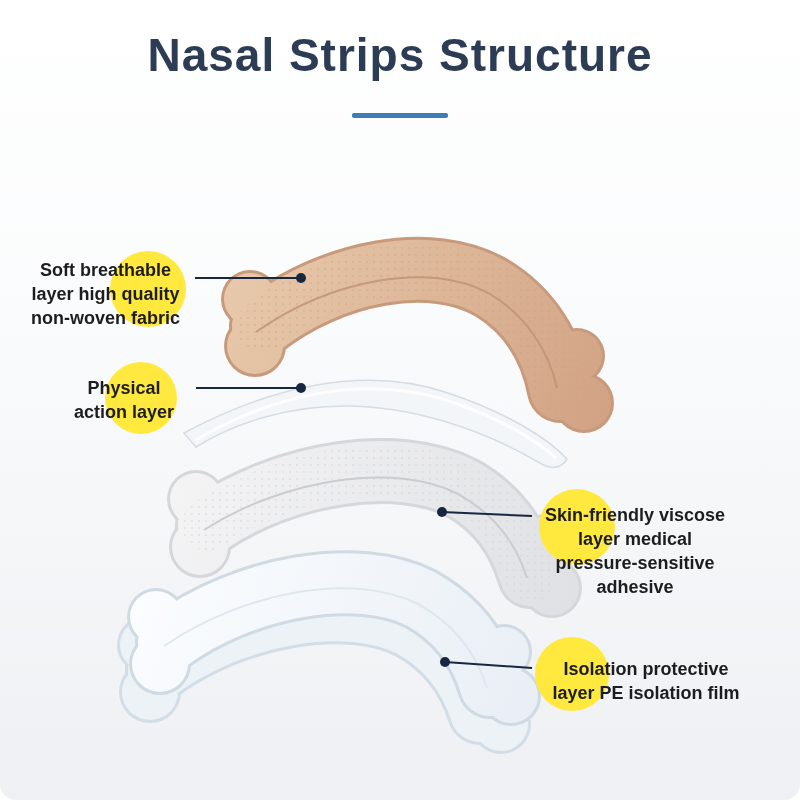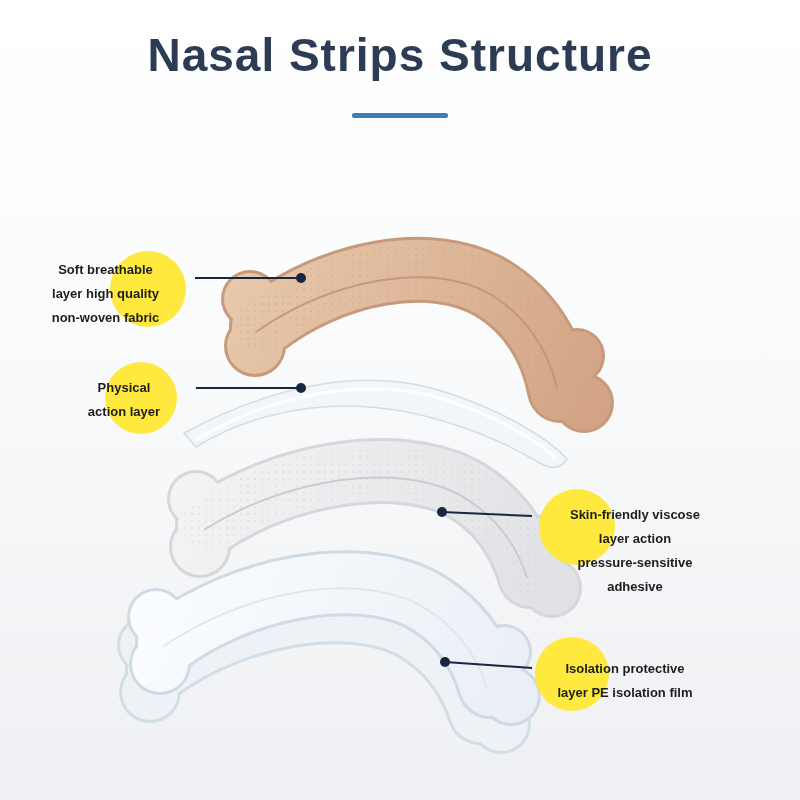--- a/index.html
+++ b/index.html
@@ -1,45 +1,46 @@
 <!DOCTYPE html>
 <html><head>
 <meta charset="utf-8">
 <style>
   html,body{margin:0;padding:0;background:#ffffff;}
   .stage{
     position:relative;width:800px;height:800px;overflow:hidden;
     font-family:"Liberation Sans", sans-serif;
     background:linear-gradient(180deg,#ffffff 0%,#fafbfc 40%,#eef0f3 100%);
+    border-radius:16px;
   }
   .title{
     position:absolute;top:28px;left:0;width:800px;margin:0;
     text-align:center;font-size:46px;font-weight:700;letter-spacing:1px;
     color:#2c3c55;
   }
   .divider{
     position:absolute;top:113px;left:50%;transform:translateX(-50%);
     width:96px;height:5px;background:#3e7cba;border-radius:2px;
   }
   .illustration{position:absolute;top:0;left:0;z-index:1;}
   .hl{
     position:absolute;border-radius:50%;background:#ffe93e;z-index:2;
   }
   .hl-1{left:110px;top:251px;width:76px;height:76px;}
   .hl-2{left:105px;top:362px;width:72px;height:72px;}
   .hl-3{left:539px;top:489px;width:76px;height:76px;}
   .hl-4{left:535px;top:637px;width:74px;height:74px;}
   .label{
     position:absolute;z-index:3;white-space:pre-line;text-align:center;
-    font-size:13px;line-height:24px;font-weight:600;color:#1d1d1f;
+    font-size:18px;line-height:24px;font-weight:600;color:#1d1d1f;
   }
   .label-1{left:18px;top:258px;width:175px;}
   .label-2{left:55px;top:376px;width:138px;}
   .label-3{left:533px;top:503px;width:204px;}
-  .label-4{left:523px;top:657px;width:204px;}
+  .label-4{left:544px;top:657px;width:204px;}
 </style>
 </head>
 <body>
 
 <div class="stage">
 
   <h1 class="title">Nasal Strips Structure</h1>
   <div class="divider"></div>
 
   <svg class="illustration" width="800" height="800" viewBox="0 0 800 800">
@@ -148,19 +149,19 @@
   <div class="hl hl-2"></div>
   <div class="hl hl-3"></div>
   <div class="hl hl-4"></div>
 
   <div class="label label-1">Soft breathable
 layer high quality
 non-woven fabric</div>
   <div class="label label-2">Physical
 action layer</div>
   <div class="label label-3">Skin-friendly viscose
-layer action
+layer medical
 pressure-sensitive
 adhesive</div>
   <div class="label label-4">Isolation protective
 layer PE isolation film</div>
 
 </div>
 
 </body></html>

